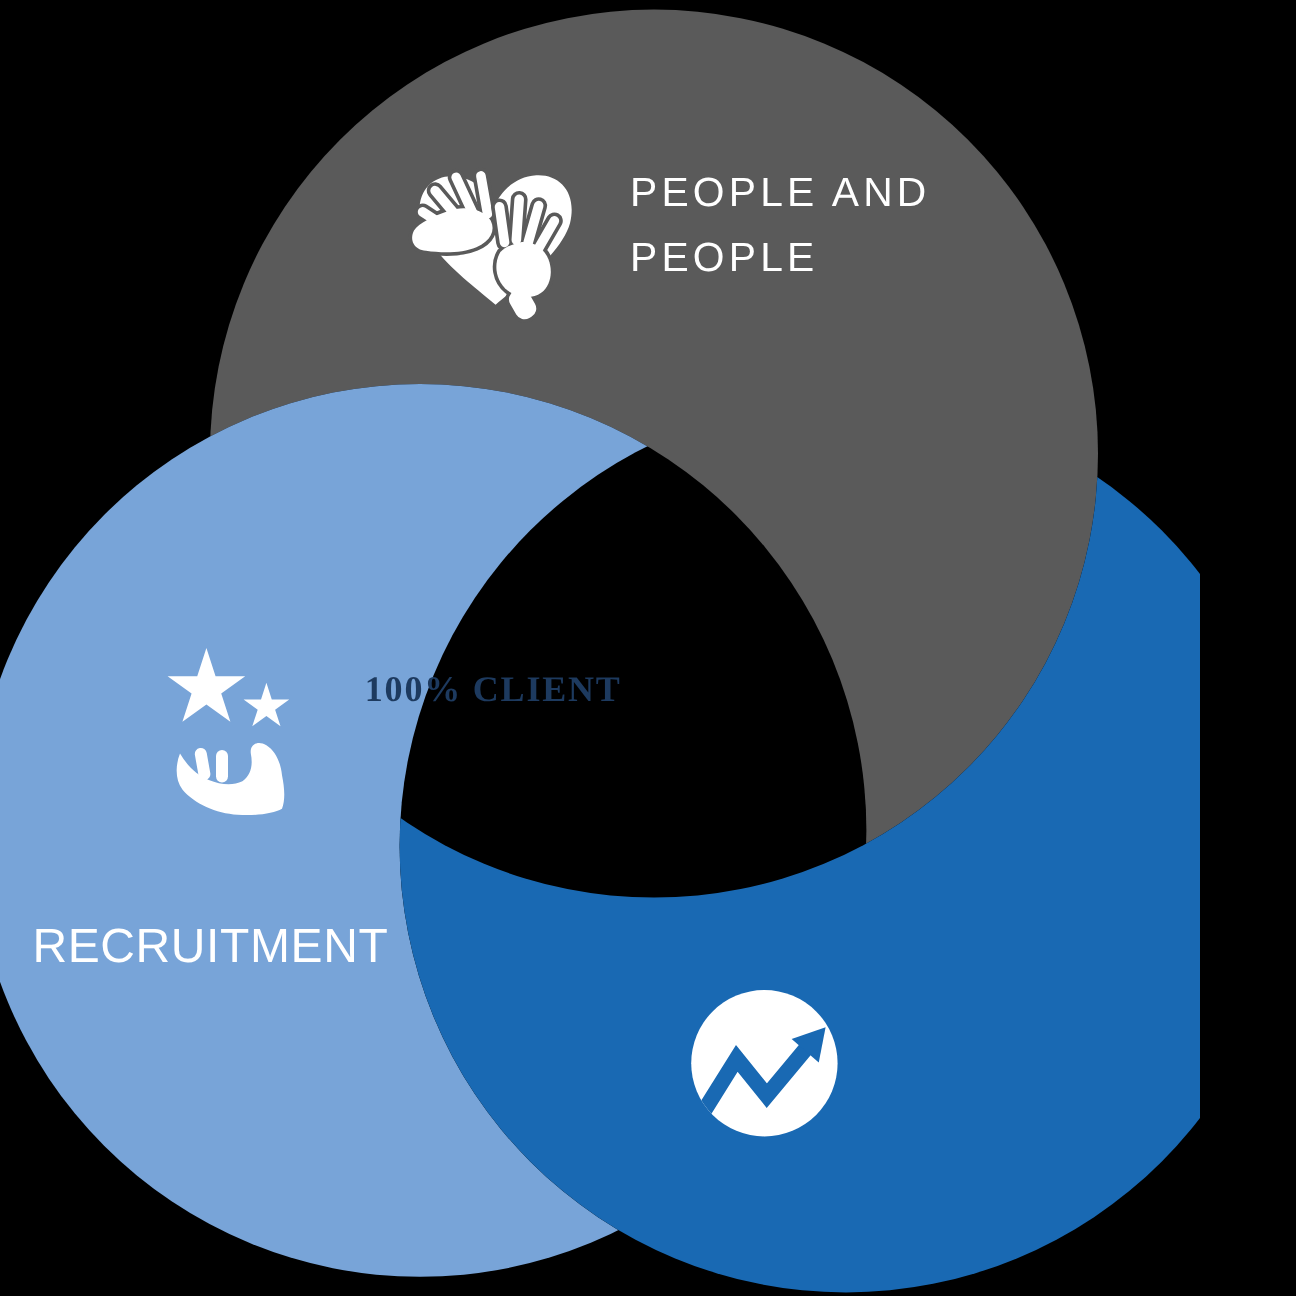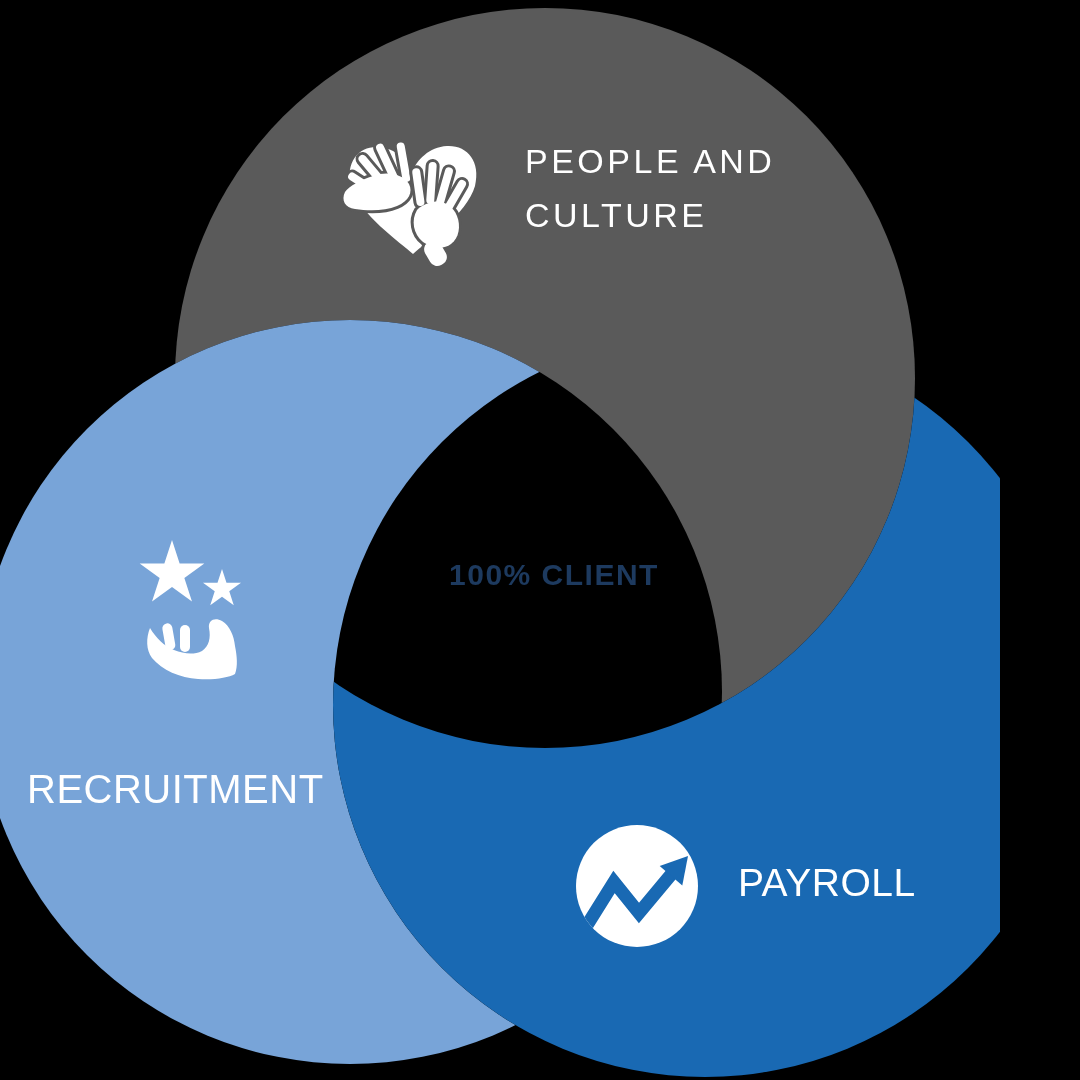--- a/index.html
+++ b/index.html
@@ -8,22 +8,22 @@
     font-family:"Liberation Sans","DejaVu Sans",sans-serif;
     background:#000;
   }
   .stage svg{position:absolute;left:0;top:0;}
   .label{position:absolute;color:#ffffff;font-weight:400;white-space:pre;}
   .label-pc{left:525px;top:134px;font-size:34px;line-height:54px;letter-spacing:3.5px;}
   .label-rec{left:27px;top:717px;font-size:40px;line-height:48px;letter-spacing:0.5px;margin-top:48px;}
   .label-pay{left:738px;top:859px;font-size:39px;line-height:47px;letter-spacing:0.5px;}
   .center-text{
     position:absolute;left:304px;top:555px;width:500px;
-    text-align:center;color:#1D3A5F;font-weight:700;
-    font-size:30px;line-height:40px;letter-spacing:1.5px;
+    color:#1D3A5F;font-weight:700;
+    font-size:30px;line-height:40px;letter-spacing:1.5px;font-family:Liberation Serif, serif;
   }
   .halo{stroke-width:6px;stroke-linejoin:round;stroke-linecap:round;}
 </style>
 </head>
 <body>
 
 <div class="stage">
 
   <svg width="1080" height="1080" viewBox="0 0 1080 1080">
     <defs>
@@ -89,21 +89,20 @@
 
     <g>
       <circle cx="637" cy="886" r="61" fill="#FFFFFF"></circle>
       <g clip-path="url(#payclip)">
         <path d="M584,930 L614,882 L639,913 L674,871" fill="none" stroke-width="13" stroke="#1969B3"></path>
         <path d="M688,856 L682.3,885.5 L659.7,865.9 Z" fill="#1969B3"></path>
       </g>
     </g>
   </svg>
 
-  <div class="label label-pc"><span>PEOPLE AND</span><br><span>CULTURE</span></div>
+  <div class="label label-pc"><span>PEOPLE AND</span><br><span>PEOPLE</span></div>
 
   <div class="label label-rec">RECRUITMENT</div>
 
-  <div class="label label-pay">PAYROLL</div>
 
   <div class="center-text"><span>100% CLIENT</span><br></div>
 
 </div>
 
 </body></html>

